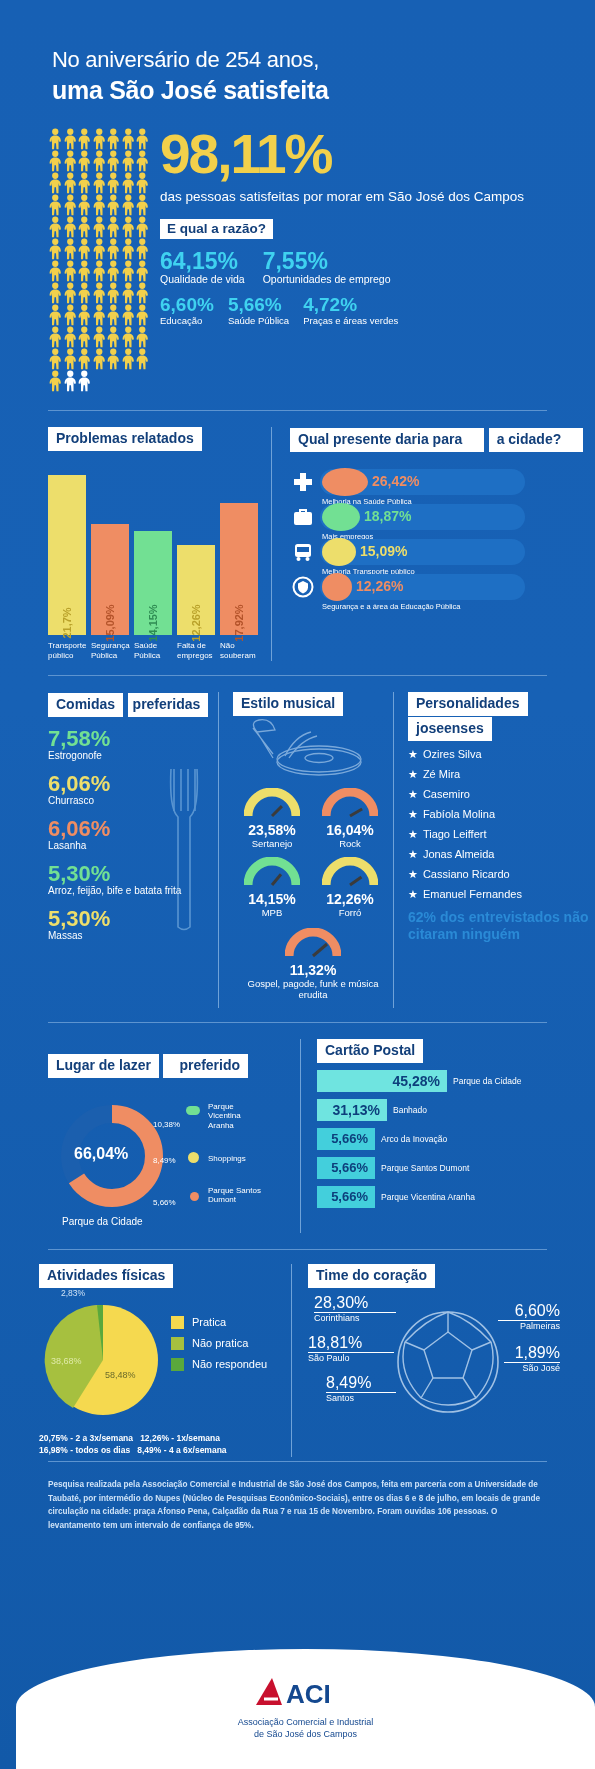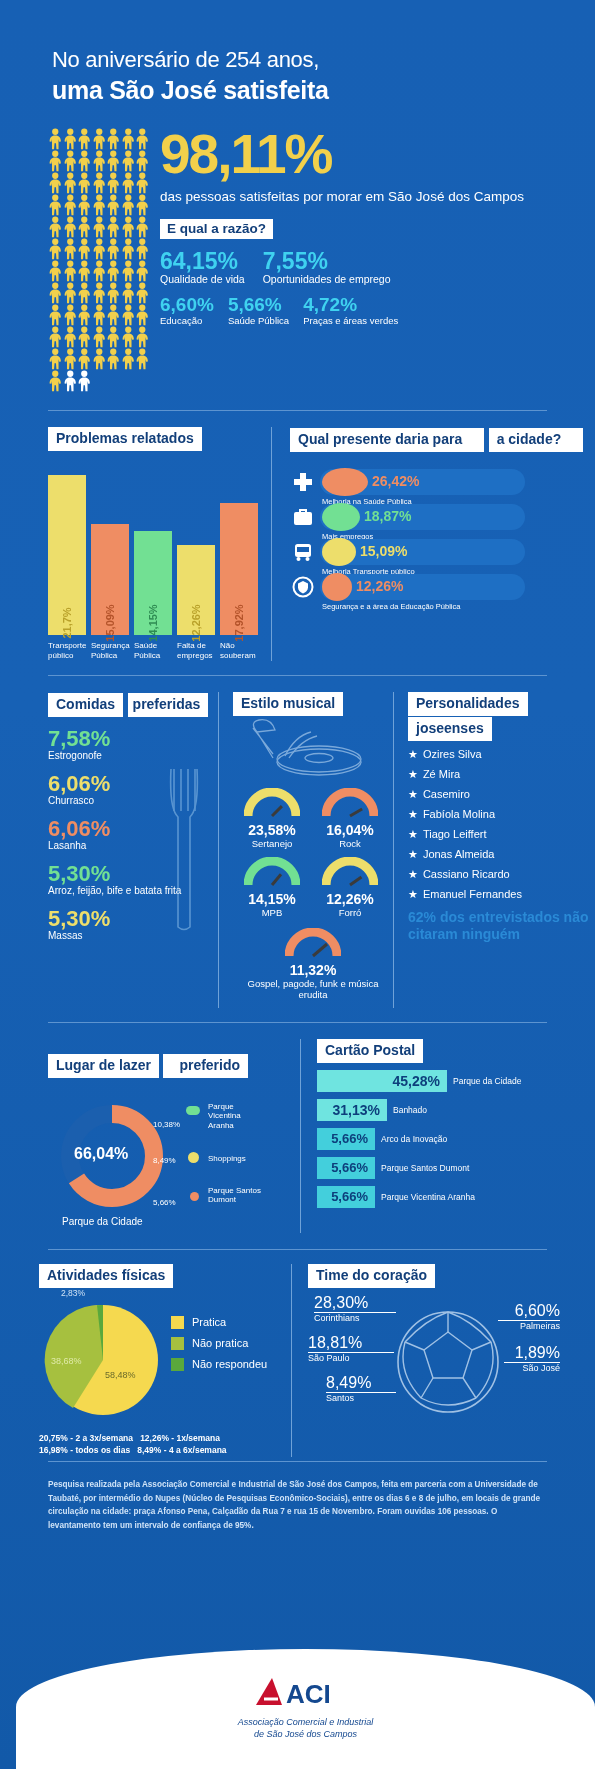--- a/index.html
+++ b/index.html
@@ -108,21 +108,21 @@
   .teamstat .v { font-size: 16px; font-weight: normal; }
   .teamstat .l { font-size: 9px; }
   .note25 { color: #2a8ad6; font-size: 13px; font-weight: bold; line-height: 1.3; }
 
   
   .footer-txt { margin: 16px 48px 0 48px; font-size: 8.2px; line-height: 1.65;
     font-weight: bold; color: #cfe3f7; }
   .logo-area { position: absolute; left: 16px; right: 0; bottom: 0; height: 120px;
     background: #ffffff; border-radius: 300px 300px 0 0 / 60px 60px 0 0; }
   .logo-inner { text-align: center; padding-top: 26px; }
-  .logo-txt { font-size: 9px; color: #14488f; line-height: 1.3; margin-top: 4px; font-style: italic; }
+  .logo-txt { font-size: 9px; color: #14488f; line-height: 1.3; margin-top: 4px; }
 </style>
 </head>
 <body>
 
 <div class="page">
 
   <div class="header">
     <h1>No aniversário de 254 anos,</h1>
     <h2>uma São José satisfeita</h2>
   </div>

